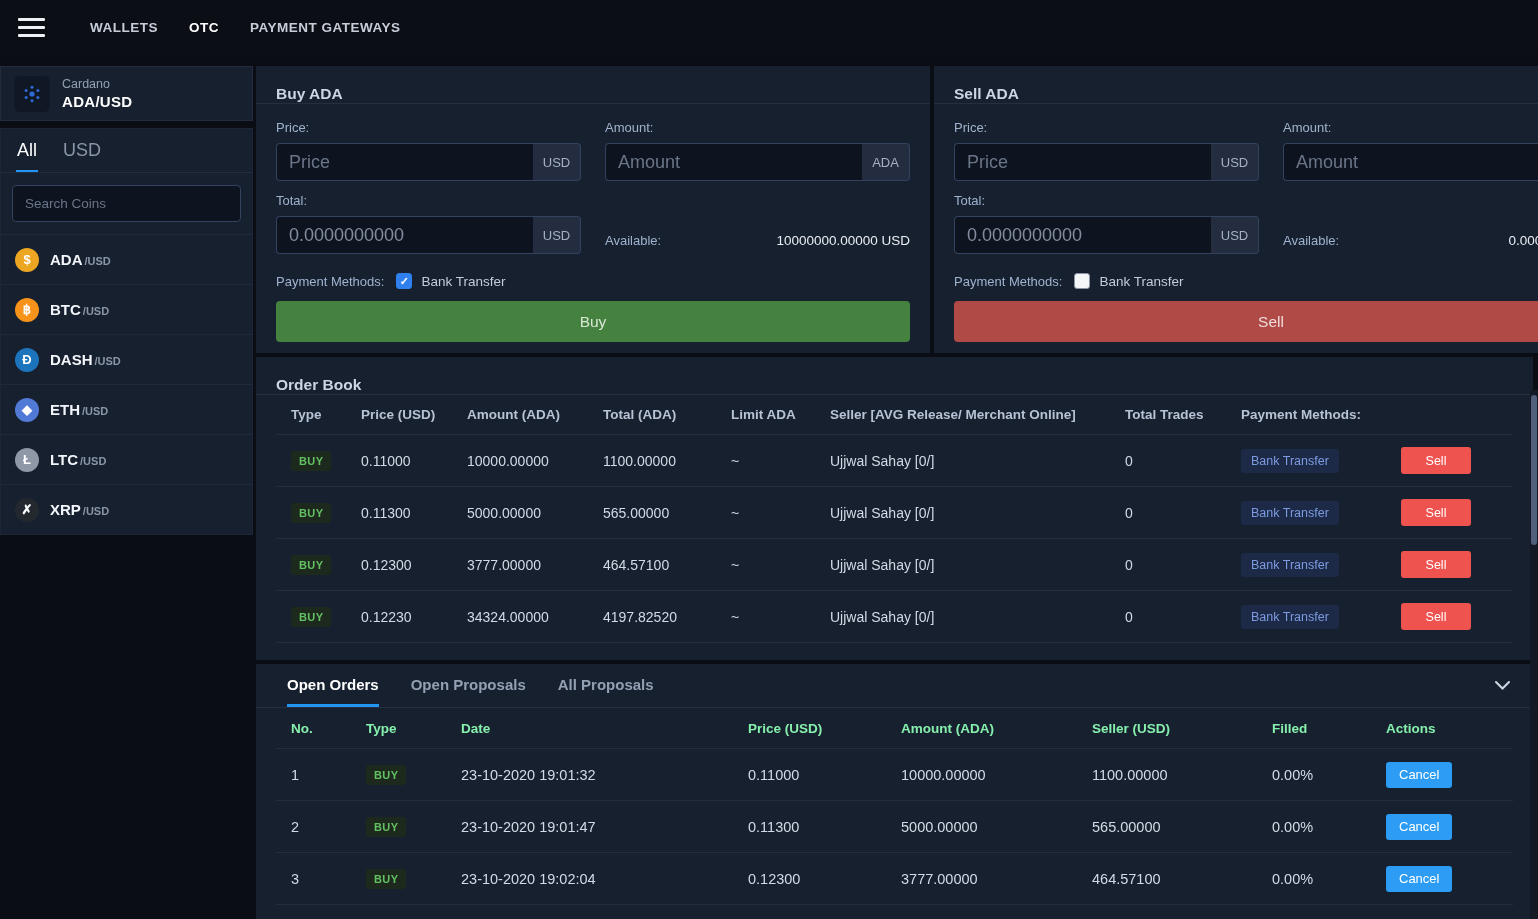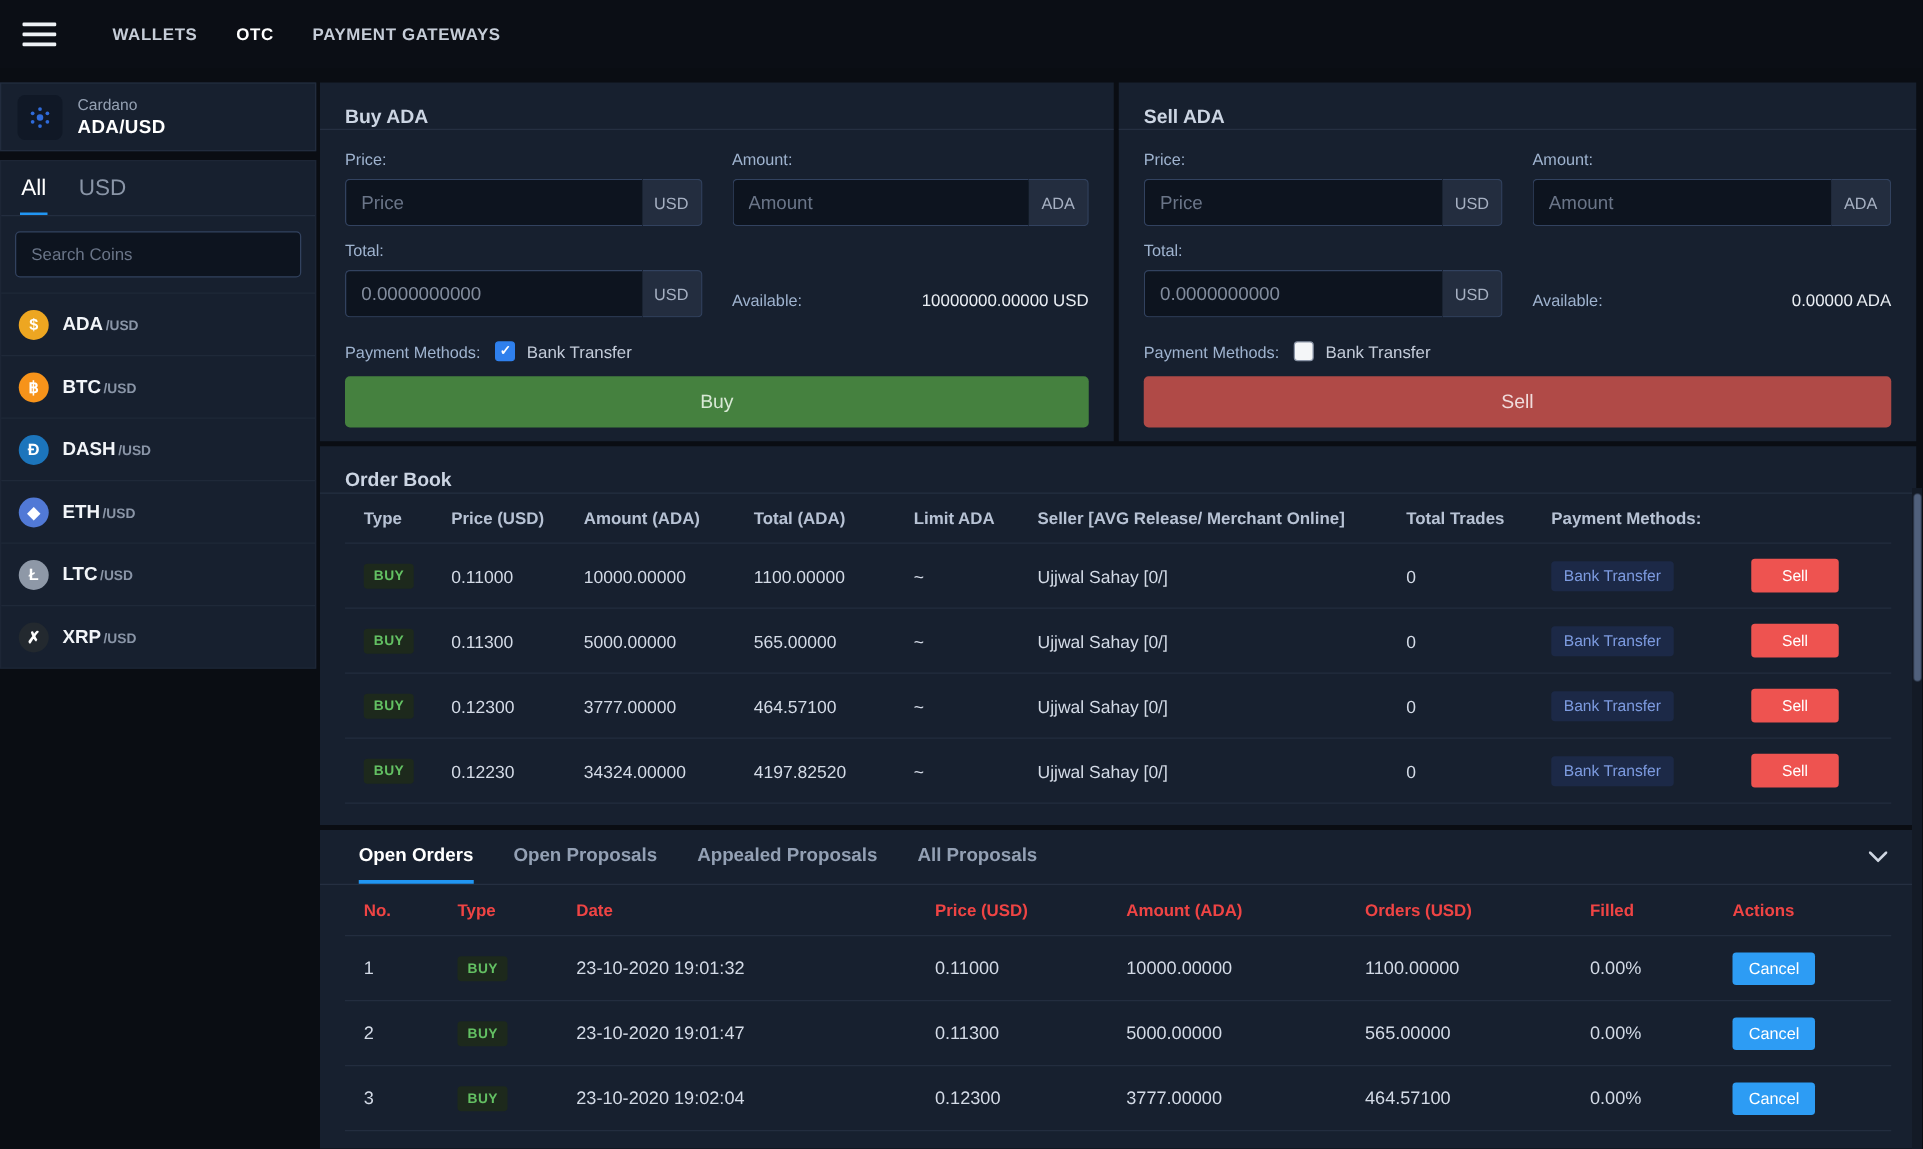--- a/index.html
+++ b/index.html
@@ -42,21 +42,21 @@
   .panel-title { font-size:15.5px; font-weight:600; color:#ccd5e3; }
 
   
   .trade-row { display:flex; gap:4px; height:287px; }
   .trade-panel.buy { flex:0 0 635px; }
   .trade-panel.sell { flex:1; }
   .trade-body { padding:16px 20px 0; }
   .form-grid { display:grid; grid-template-columns:1fr 1fr; column-gap:24px; row-gap:12px; }
   .field label { display:block; font-size:13px; color:#9fb3cf; margin-bottom:8px; }
   .input-group { display:flex; height:38px; }
-  .input-group input { flex:1; min-width:0; background:#0d141f; border:1px solid #32425f; border-right:none; border-radius:4px 0 0 4px; padding:16px 12px; color:#c9d2e0; font-size:15px; outline:none; font-family:"Liberation Sans",sans-serif; }
+  .input-group input { flex:1; min-width:0; background:#0d141f; border:1px solid #32425f; border-right:none; border-radius:4px 0 0 4px; padding:16px 12px; color:#c9d2e0; font-size:18px; outline:none; font-family:"Liberation Sans",sans-serif; }
   .input-group input::placeholder { color:#6a7588; }
   .input-group input.dim { color:#828c9d; }
   .addon { flex:0 0 48px; background:#232d3f; border:1px solid #32425f; border-left:none; border-radius:0 4px 4px 0; display:flex; align-items:center; justify-content:center; font-size:13px; color:#a6b0c2; }
   .available-field { height:66px; padding-top:28px; display:flex; align-items:center; justify-content:space-between; }
   .avail-label { font-size:13px; color:#9fb3cf; }
   .avail-value { font-size:13.5px; color:#e9edf3; }
   .pm-row { display:flex; align-items:center; gap:9px; margin-top:14px; }
   .pm-label { font-size:13px; color:#9fb3cf; margin-right:3px; }
   .checkbox { width:16px; height:16px; border-radius:3px; background:#f4f6f8; border:1px solid #8a94a6; display:inline-flex; align-items:center; justify-content:center; cursor:pointer; }
   .checkbox.checked { background:#2f80ed; border-color:#2f80ed; }
@@ -86,21 +86,21 @@
   .btn-cancel { height:26px; padding:0 13px; background:#2d9cf4; color:#fff; border:none; border-radius:3px; font-size:13px; cursor:pointer; font-family:"Liberation Sans",sans-serif; }
 
   
   .orders { flex:1; overflow:hidden; }
   .tabs-row { display:flex; align-items:stretch; height:44px; padding:0 15px; border-bottom:1px solid #252f41; }
   .otab { display:flex; align-items:center; font-size:15px; font-weight:700; color:#93a0b4; margin:0 16px; border-bottom:3px solid transparent; cursor:pointer; }
   .otab.active { color:#ffffff; border-bottom-color:#2196f3; }
   .chevron { margin-left:auto; display:flex; align-items:center; padding-right:8px; cursor:pointer; }
   .oo-table { padding:0 20px; }
   .oo-row { display:flex; align-items:center; height:52px; border-bottom:1px solid #232d3f; font-size:14.5px; color:#d3dae6; }
-  .oo-row.hdr { height:41px; font-size:13.5px; font-weight:700; color:#ef4444; }
+  .oo-row.hdr { height:41px; font-size:13.5px; font-weight:700; color:#86efac; }
   .oc1 { flex:0 0 90px; padding-left:15px; }
   .oc2 { flex:0 0 95px; }
   .oc3 { flex:0 0 287px; }
   .oc4 { flex:0 0 153px; }
   .oc5 { flex:0 0 191px; }
   .oc6 { flex:0 0 180px; }
   .oc7 { flex:0 0 114px; }
   .oc8 { flex:1; }
 
   
@@ -333,36 +333,35 @@
           <span class="obc8"><span class="badge-bank">Bank Transfer</span></span>
           <span class="obc9"><button class="btn-sell-sm">Sell</button></span>
         </div>
       </div>
     </section>
 
     <section class="panel orders">
       <div class="tabs-row">
         <span class="otab active">Open Orders</span>
         <span class="otab">Open Proposals</span>
-        <span class="otab">Appealed Proposals</span>
         <span class="otab">All Proposals</span>
         <span class="chevron">
           <svg width="15" height="9" viewBox="0 0 15 9" fill="none">
               <path d="M1 1l6.5 6.5L14 1" stroke="#cfd6e2" stroke-width="2" stroke-linecap="round"></path>
             </svg>
         </span>
       </div>
       <div class="oo-table">
         <div class="oo-row hdr">
           <span class="oc1">No.</span>
           <span class="oc2">Type</span>
           <span class="oc3">Date</span>
           <span class="oc4">Price (USD)</span>
           <span class="oc5">Amount (ADA)</span>
-          <span class="oc6">Orders (USD)</span>
+          <span class="oc6">Seller (USD)</span>
           <span class="oc7">Filled</span>
           <span class="oc8">Actions</span>
         </div>
 
         <div class="oo-row">
           <span class="oc1">1</span>
           <span class="oc2"><span class="badge-buy">BUY</span></span>
           <span class="oc3">23-10-2020 19:01:32</span>
           <span class="oc4">0.11000</span>
           <span class="oc5">10000.00000</span>

